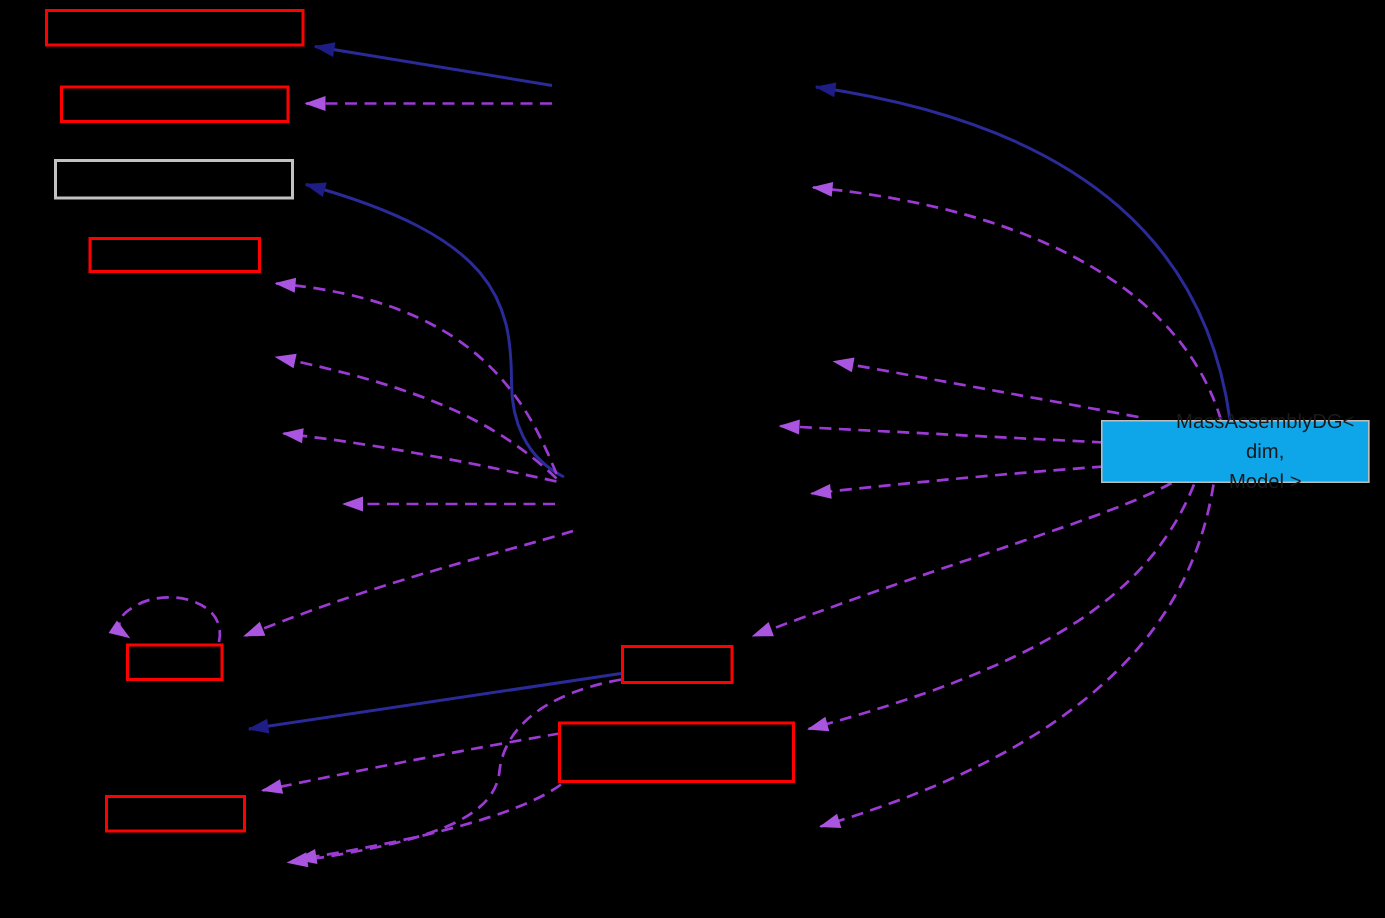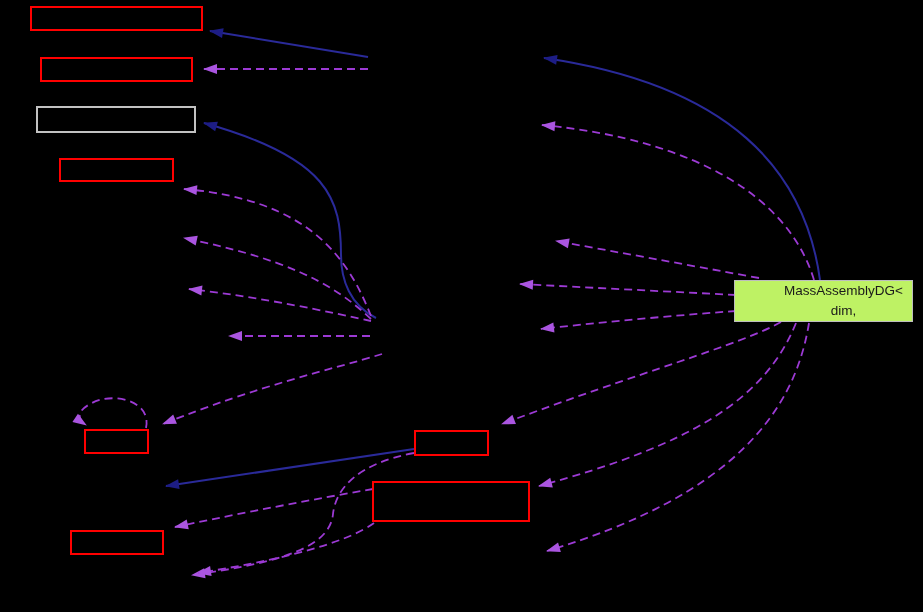--- a/index.html
+++ b/index.html
@@ -14,21 +14,21 @@
   .class-node{
     position:absolute;
     box-sizing:border-box;
     background:transparent;
   }
   .class-node.red{border:2px solid #ff0000;}
   .class-node.gray{border:2px solid #c2c2c2;}
   .main-node{
     position:absolute;
     box-sizing:border-box;
-    background:#bef264;
+    background:#0ea5e9;
     border:1px solid #bdbdbd;
     color:#1a1a1a;
     font-size:13.5px;
     line-height:1.5;
     text-align:center;
     display:flex;
     flex-direction:column;
     justify-content:center;
     padding-left:40px;
   }
@@ -75,15 +75,16 @@
   <div class="class-node red" id="node-2" style="left: 40px; top: 57px; width: 153px; height: 25px;"></div>
   <div class="class-node gray" id="node-3" style="left: 36px; top: 106px; width: 160px; height: 27px;"></div>
   <div class="class-node red" id="node-4" style="left: 59px; top: 158px; width: 115px; height: 24px;"></div>
   <div class="class-node red" id="node-5" style="left: 84px; top: 429px; width: 65px; height: 25px;"></div>
   <div class="class-node red" id="node-6" style="left: 414px; top: 430px; width: 75px; height: 26px;"></div>
   <div class="class-node red" id="node-7" style="left: 372px; top: 481px; width: 158px; height: 41px;"></div>
   <div class="class-node red" id="node-8" style="left: 70px; top: 530px; width: 94px; height: 25px;"></div>
 
   <div class="main-node" id="main-node" style="left: 734px; top: 280px; width: 179px; height: 42px;">
     <span>MassAssemblyDG&lt; dim,</span>
+    <span>Model &gt;</span>
   </div>
 
 </div>
 
 </body></html>

